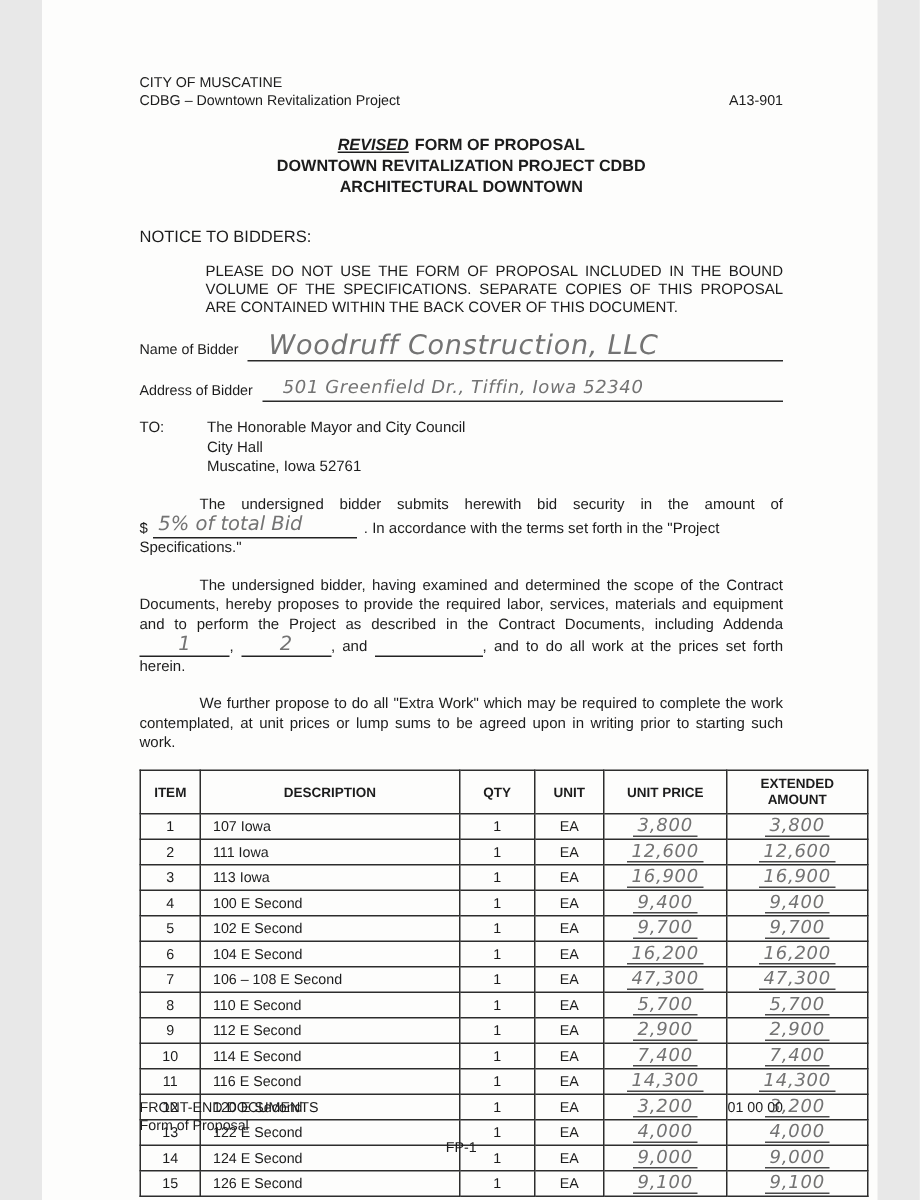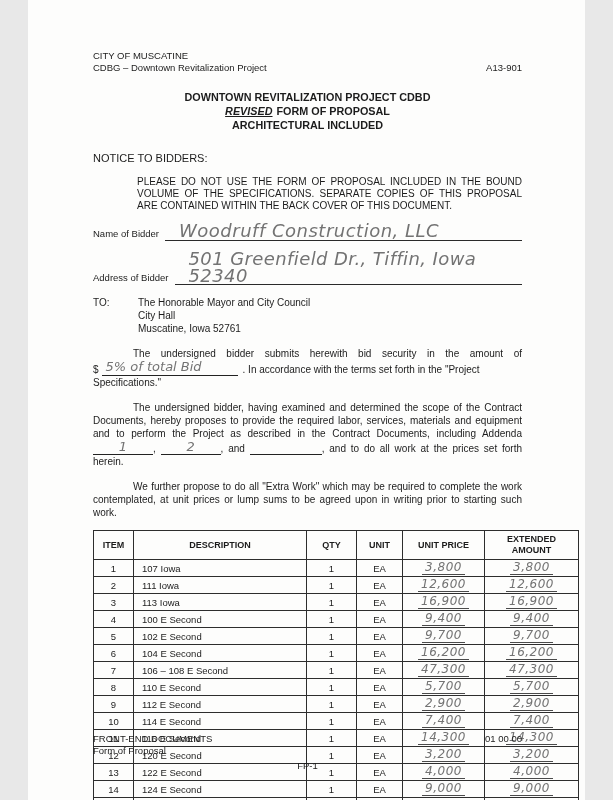--- a/index.html
+++ b/index.html
@@ -23,21 +23,21 @@
   .revised { font-style:italic; text-decoration:underline; margin-right:4px; }
   
   .notice-label { margin-top:20px; font-size:11px; }
   .notice-para { margin:12px 0 0 44px; text-align:justify; line-height:12px; }
   
   .fill-row { display:flex; align-items:flex-end; margin-top:9px; }
   .fill-label { font-size:9.5px; white-space:nowrap; padding-bottom:2px; }
   .fill-line { flex:1; border-bottom:1.4px solid #2a2a2a; margin-left:6px; padding:0 0 0 14px; }
   .hand { font-family:"DejaVu Sans", sans-serif; font-style:italic; color:#737373; }
   .hand-big { font-size:18px; line-height:19px; letter-spacing:0.5px; }
-  .hand-mid { font-size:18px; line-height:17px; letter-spacing:0.4px; }
+  .hand-mid { font-size:12px; line-height:17px; letter-spacing:0.4px; }
   
   .to-block { display:flex; margin-top:11px; line-height:13px; }
   .to-label { width:45px; }
   
   .para { margin:12px 0 0 0; line-height:13px; }
   .justify { text-align:justify; }
   .indent { text-indent:40px; }
   .line { display:block; }
   .spread { text-align:justify; text-align-last:justify; text-indent:40px; }
   .underline-fill { display:inline-block; min-width:128px; border-bottom:1.2px solid #222; text-align:left; font-size:13px; line-height:14px; margin:0 5px 0 3px; padding:0 4px 1px 4px; text-indent:0; vertical-align:bottom; }
@@ -63,25 +63,25 @@
 
   <div class="doc-header">
     <div class="hl">
       <div>CITY OF MUSCATINE</div>
       <div>CDBG – Downtown Revitalization Project</div>
     </div>
     <div>A13-901</div>
   </div>
 
   <div class="title-block">
-    <div>DOWNTOWN REVITALIZATION PROJECT CDBD</div>
     <div>
       <span class="revised">REVISED</span><span>FORM OF PROPOSAL</span>
     </div>
-    <div>ARCHITECTURAL INCLUDED</div>
+    <div>DOWNTOWN REVITALIZATION PROJECT CDBD</div>
+    <div>ARCHITECTURAL DOWNTOWN</div>
   </div>
 
   <div class="notice-label">NOTICE TO BIDDERS:</div>
   <p class="notice-para">PLEASE DO NOT USE THE FORM OF PROPOSAL INCLUDED IN THE BOUND VOLUME OF THE SPECIFICATIONS. SEPARATE COPIES OF THIS PROPOSAL ARE CONTAINED WITHIN THE BACK COVER OF THIS DOCUMENT.</p>
 
   <div class="fill-row">
     <span class="fill-label">Name of Bidder</span>
     <span class="fill-line">
       <span class="hand hand-big">Woodruff Construction, LLC</span>
     </span>

